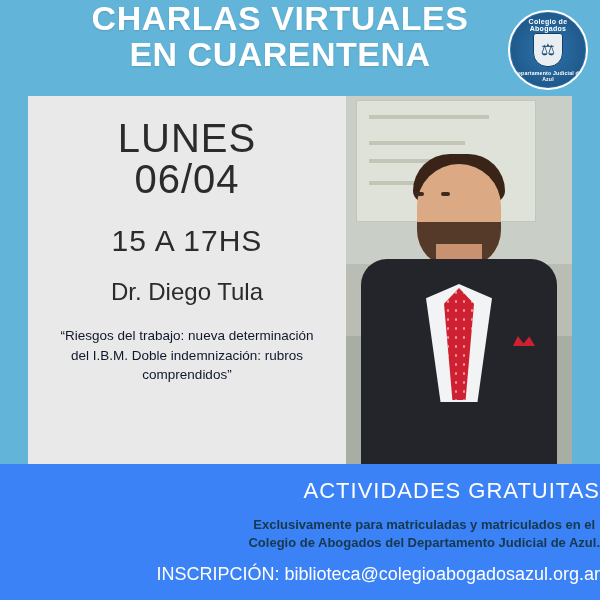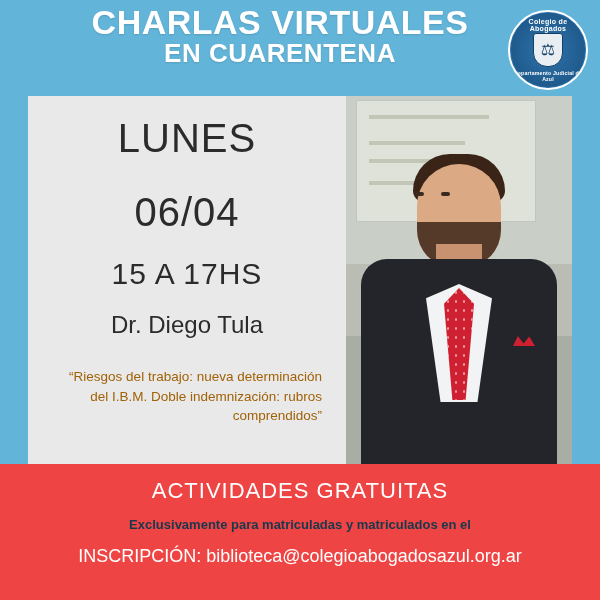--- a/index.html
+++ b/index.html
@@ -26,21 +26,21 @@
   .header-title {
     color: #ffffff;
     text-align: center;
     font-weight: bold;
     line-height: 1.06;
     letter-spacing: 0.5px;
     text-shadow: 0 1px 2px rgba(0,0,0,0.12);
     padding-right: 40px;
   }
   .header-line1 { font-size: 34px; display: block; }
-  .header-line2 { font-size: 26px; display: block; }
+  .header-line2 { font-size: 34px; display: block; }
 
   
   .logo {
     position: absolute;
     top: 10px; right: 12px;
     width: 80px; height: 80px;
     border-radius: 50%;
     background: #2b6ea8;
     border: 2px solid #ffffff;
     display: flex;
@@ -103,37 +103,35 @@
     font-size: 40px;
     line-height: 1.0;
     letter-spacing: 1px;
     font-weight: normal;
   }
   .date {
     font-size: 40px;
     line-height: 1.05;
     letter-spacing: 1px;
     margin-bottom: 24px;
-    margin-top: 33px;
   }
   .time {
     font-size: 30px;
     letter-spacing: 1px;
     margin-bottom: 20px;
   }
   .speaker {
     font-size: 24px;
-    margin-bottom: 28px;
+    margin-bottom: 20px;
   }
   .topic {
     font-size: 13.5px;
     line-height: 1.45;
     max-width: 270px;
-    color: #a16207;
-    text-align: right;
+    color: #0f172a;
   }
 
   
   .photo {
     position: relative;
     width: 226px;
     overflow: hidden;
     background: #cfd3cf;
   }
   .screen-bg {
@@ -242,24 +240,24 @@
     bottom: 268px;
   }
   .eye-l { left: 56px; }
   .eye-r { left: 82px; }
 
   
   .footer {
     position: absolute;
     left: 0; right: 0; bottom: 0;
     top: 464px;
-    background: #ef4444;
+    background: #3b82f6;
     display: flex;
     flex-direction: column;
-    align-items: center;
+    align-items: flex-end;
     padding-top: 14px;
   }
   .free {
     color: #ffffff;
     font-size: 22px;
     letter-spacing: 1px;
     margin-bottom: 12px;
   }
   .excl {
     color: #17384d;
@@ -332,17 +330,18 @@
         <div class="tie-dots"></div>
         <div class="pocket-square"></div>
       </div>
     </div>
   </div>
 
   <div class="footer">
     <div class="free">ACTIVIDADES GRATUITAS</div>
     <div class="excl">
       <div>Exclusivamente para matriculadas y matriculados en el</div>
+      <div>Colegio de Abogados del Departamento Judicial de Azul.</div>
     </div>
     <div class="insc">INSCRIPCIÓN: biblioteca@colegioabogadosazul.org.ar</div>
   </div>
 
 </div>
 
 </body></html>

